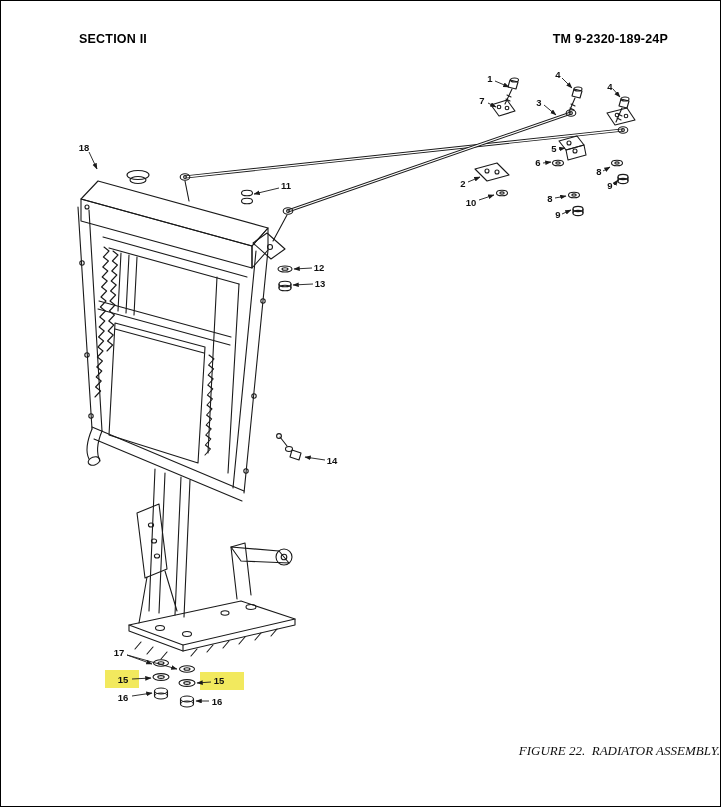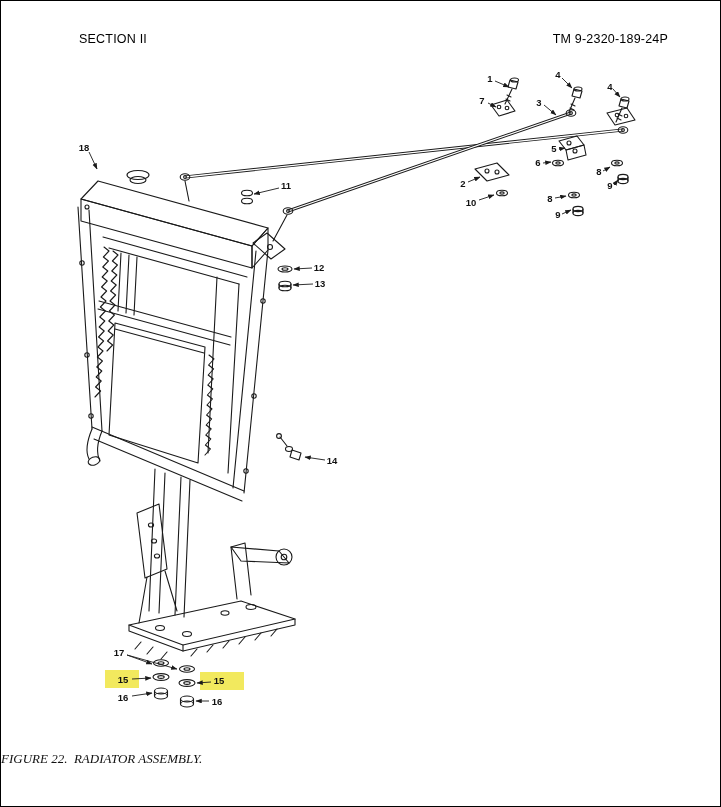--- a/index.html
+++ b/index.html
@@ -8,29 +8,28 @@
     width:721px;height:807px;
     box-sizing:border-box;
     border:1px solid #000;
     background:#fff;
     font-family:"Liberation Sans",sans-serif;
     overflow:hidden;
   }
   .header{
     position:absolute;left:78px;right:52px;top:31px;
     display:flex;justify-content:space-between;
-    font-weight:normal;font-size:12.5px;letter-spacing:.2px;color:#000;gap:48px;
+    font-weight:bold;font-size:12.5px;letter-spacing:.2px;color:#000;gap:48px;
   }
   .caption{
     position:absolute;top:742px;left:0;width:100%;
-    text-align:left;
+    text-align:right;
     font-family:"Liberation Serif",serif;
     font-style:italic;font-size:13px;color:#111;
     white-space:pre;
-    margin-top:8px;
   }
   svg.figure{position:absolute;left:0;top:0}
   .draw path,.draw line,.draw ellipse,.draw circle,.draw polyline{
     stroke:#1a1a1a;fill:none;stroke-width:1.1;
     stroke-linecap:round;stroke-linejoin:round;
   }
   .leaders line{stroke:#1a1a1a;stroke-width:.9}
   .callouts text{
     font-family:"Liberation Sans",sans-serif;
     font-weight:bold;font-size:9.5px;fill:#111;

